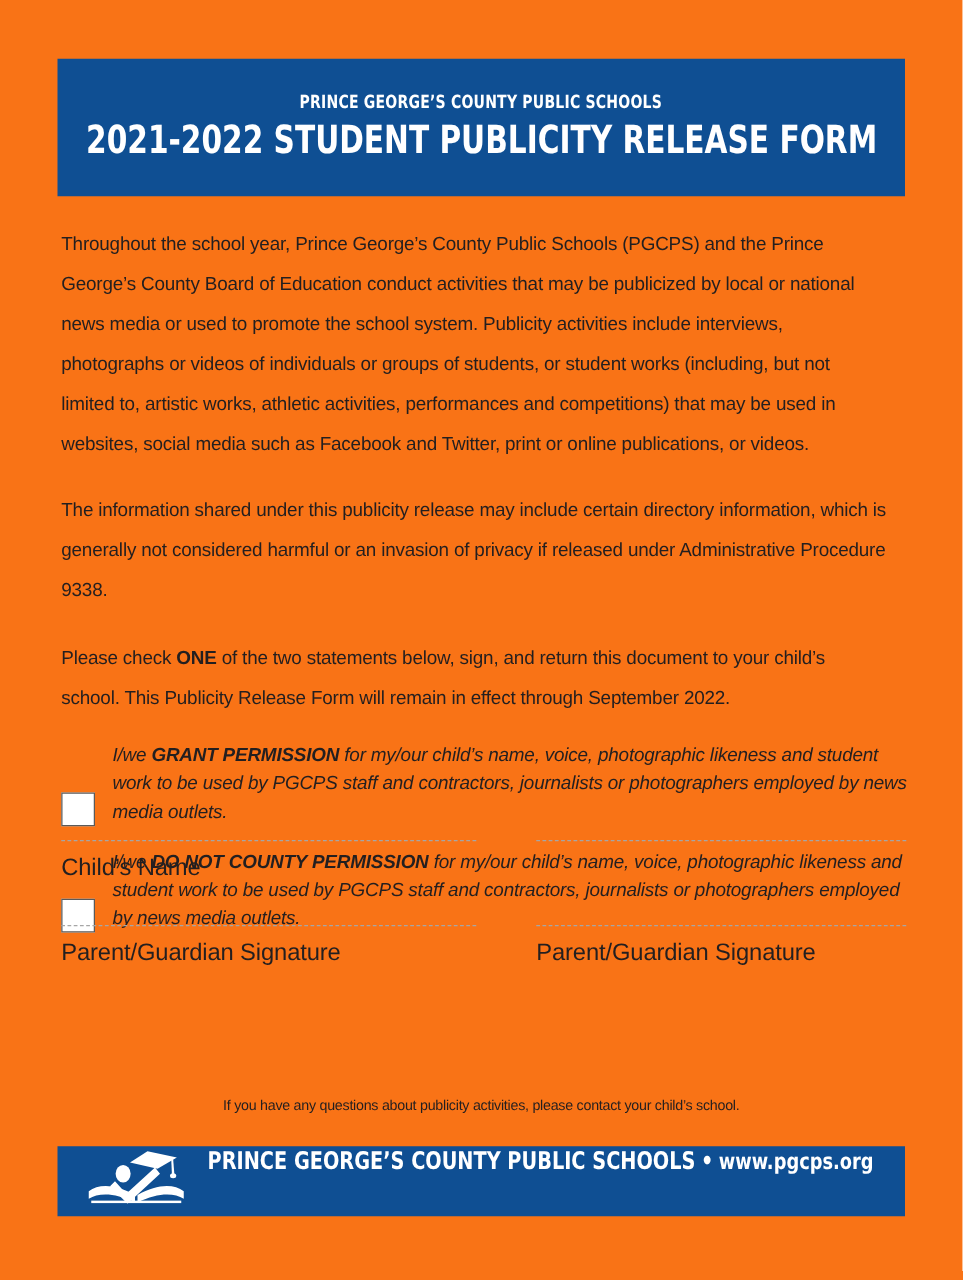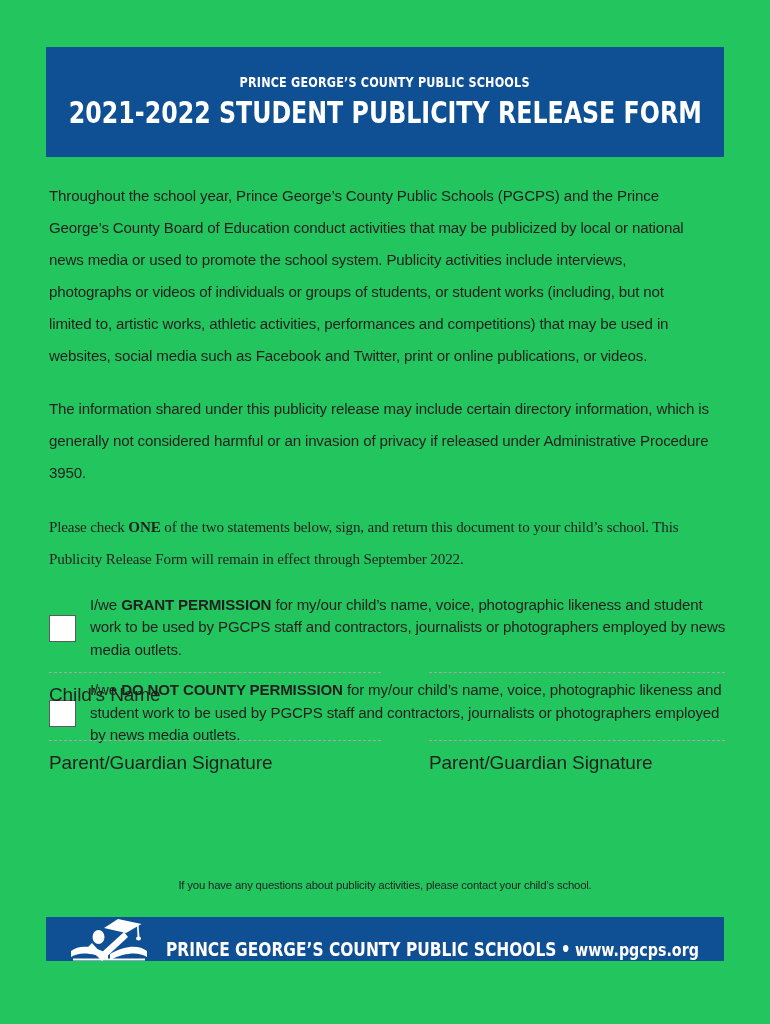--- a/index.html
+++ b/index.html
@@ -14,21 +14,21 @@
     color: #231f20;
     overflow: hidden;
     position: relative;
   }
 
   .page {
     position: absolute;
     left: 0; top: 0;
     width: 770px;
     height: 1024px;
-    background: #22c55e;
+    background: #f97316;
   }
 
   
   .header-bar {
     position: absolute;
     left: 46px;
     top: 47px;
     width: 678px;
     height: 110px;
     background: #0f4f93;
@@ -70,29 +70,30 @@
   .para {
     font-size: 15.1px;
     line-height: 32px;
     color: #231f20;
     margin: 0 0 21px 0;
     letter-spacing: -0.15px;
     max-width: 665px;
   }
   .para.p1 { max-width: 650px; }
   .para.p2 { margin-bottom: 22px; max-width: 665px; }
-  .para.p3 { margin-bottom: 19px; max-width: 655px; font-family: Liberation Serif, serif; }
+  .para.p3 { margin-bottom: 19px; max-width: 655px; }
   .para b { font-weight: bold; }
 
   
   .statements { margin-top: 4px; }
   .stmt {
     display: flex;
-    align-items: center;
+    align-items: flex-end;
     margin-bottom: 18px;
+    font-style: italic;
   }
   .checkbox {
     flex: 0 0 auto;
     width: 27px;
     height: 27px;
     border: 1.6px solid #5a5a5a;
     background: #ffffff;
     margin-top: 2px;
     margin-right: 14px;
     box-sizing: border-box;
@@ -146,24 +147,24 @@
     color: #231f20;
     letter-spacing: -0.2px;
   }
 
   
   .footer-bar {
     position: absolute;
     left: 46px;
     top: 917px;
     width: 678px;
-    height: 44px;
+    height: 56px;
     background: #0f4f93;
     display: flex;
-    align-items: flex-end;
+    align-items: flex-start;
   }
   .footer-logo {
     margin-left: 24px;
     width: 80px;
     height: 46px;
     flex: 0 0 auto;
   }
   .footer-text {
     color: #ffffff;
     font-family: "Liberation Sans Narrow", "DejaVu Sans Condensed", "Liberation Sans", sans-serif;
@@ -184,21 +185,21 @@
 
   <div class="header-bar">
     <div class="header-eyebrow">PRINCE GEORGE’S COUNTY PUBLIC SCHOOLS</div>
     <div class="header-title">2021-2022 STUDENT PUBLICITY RELEASE FORM</div>
   </div>
 
   <div class="content">
 
     <p class="para p1">Throughout the school year, Prince George’s County Public Schools (PGCPS) and the Prince George’s County Board of Education conduct activities that may be publicized by local or national news media or used to promote the school system. Publicity activities include interviews, photographs or videos of individuals or groups of students, or student works (including, but not limited to, artistic works, athletic activities, performances and competitions) that may be used in websites, social media such as Facebook and Twitter, print or online publications, or videos.</p>
 
-    <p class="para p2">The information shared under this publicity release may include certain directory information, which is generally not considered harmful or an invasion of privacy if released under Administrative Procedure 3950.</p>
+    <p class="para p2">The information shared under this publicity release may include certain directory information, which is generally not considered harmful or an invasion of privacy if released under Administrative Procedure 9338.</p>
 
     <p class="para p3"><span>Please check </span><b>ONE</b><span> of the two statements below, sign, and return this document to your child’s school. This Publicity Release Form will remain in effect through September 2022.</span></p>
 
     <div class="statements">
 
       <div class="stmt">
         <div class="checkbox"></div>
         <div class="stmt-text"><span>I/we </span><b>GRANT PERMISSION</b><span> for my/our child’s name, voice, photographic likeness and student work to be used by PGCPS staff and contractors, journalists or photographers employed by news media outlets.</span></div>
       </div>
 

